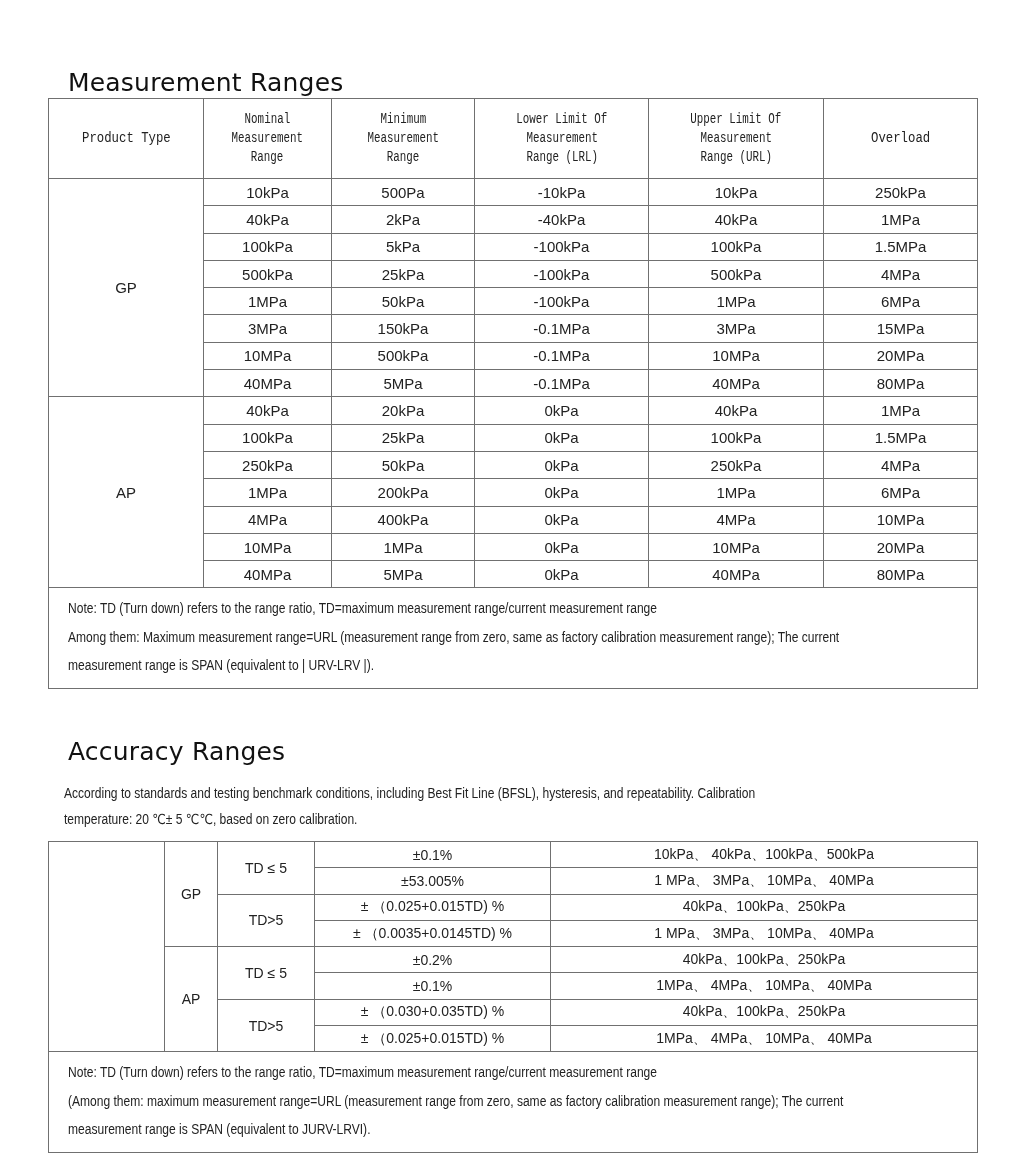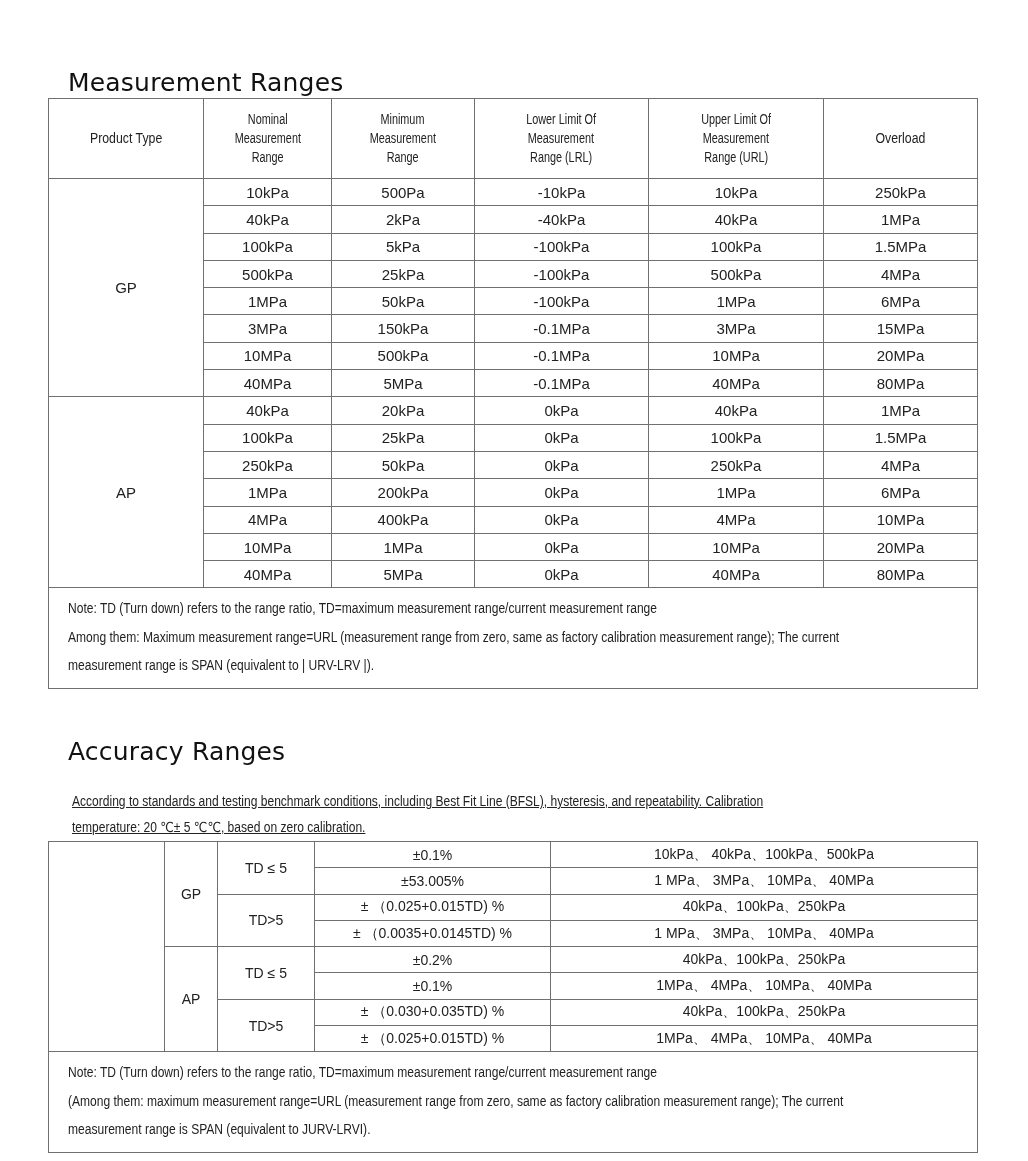--- a/index.html
+++ b/index.html
@@ -6,28 +6,28 @@
   body { width: 1028px; height: 1161px; position: relative; font-family: "Liberation Sans", "DejaVu Sans", sans-serif; color: #222; }
   .section-title { position: absolute; left: 56px; font-family: "DejaVu Sans", sans-serif; font-size: 25px; font-weight: normal; color: #111; margin: 12px; letter-spacing: 0.2px; }
   #title1 { top: 56px; }
   #title2 { top: 725px; }
 
   table { border-collapse: collapse; position: absolute; table-layout: fixed; }
   td, th { border: 1px solid #707070; text-align: center; vertical-align: middle; padding: 0; }
 
   
   #mr-table { left: 48px; top: 98px; width: 929px; }
-  #mr-table th { font-family: Liberation Sans, sans-serif; font-weight: normal; font-size: 14px; line-height: 19px; height: 79px; color: #222; transform-origin: center; }
+  #mr-table th { font-family: Liberation Mono, monospace; font-weight: normal; font-size: 14px; line-height: 19px; height: 79px; color: #222; transform-origin: center; }
   #mr-table th span { display: inline-block; transform: scaleX(0.88); }
   #mr-table td { font-size: 15px; height: 26.3px; color: #222; }
   #mr-table td.type-cell { font-size: 15px; }
   #mr-table td.note-cell { text-align: left; font-size: 14px; line-height: 28.5px; padding: 6px 19px 8px 19px; height: auto; }
   .note-line { display: block; transform: scaleX(0.86); transform-origin: left center; white-space: nowrap; }
 
-  .intro { position: absolute; left: 56px; top: 772px; font-size: 14px; line-height: 26px; color: #222; margin: 16px; text-decoration: underline; }
+  .intro { position: absolute; left: 56px; top: 772px; font-size: 14px; line-height: 26px; color: #222; margin: 8px; }
   .intro span { display: block; transform: scaleX(0.86); transform-origin: left center; white-space: nowrap; }
 
   
   #acc-table { left: 48px; top: 841px; width: 929px; }
   #acc-table td { font-size: 14px; height: 25.3px; color: #222; }
   #acc-table td.note-cell { text-align: left; font-size: 14px; line-height: 28.5px; padding: 6px 19px 8px 19px; height: auto; }
 </style>
 </head>
 <body>
 

